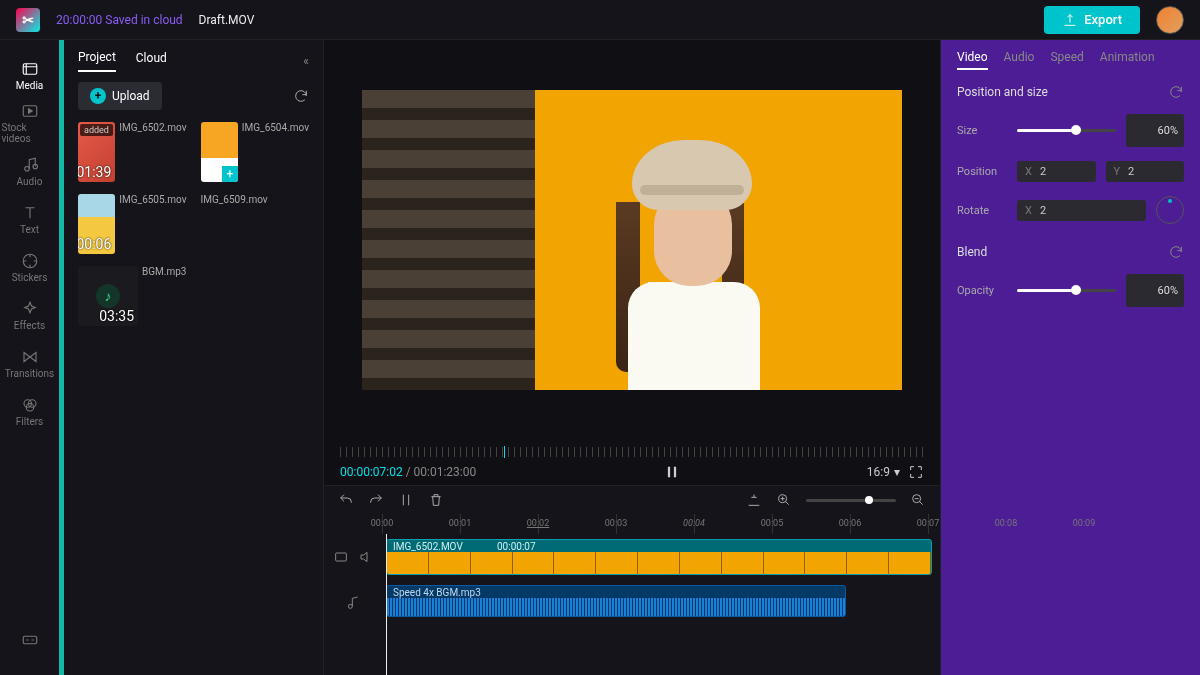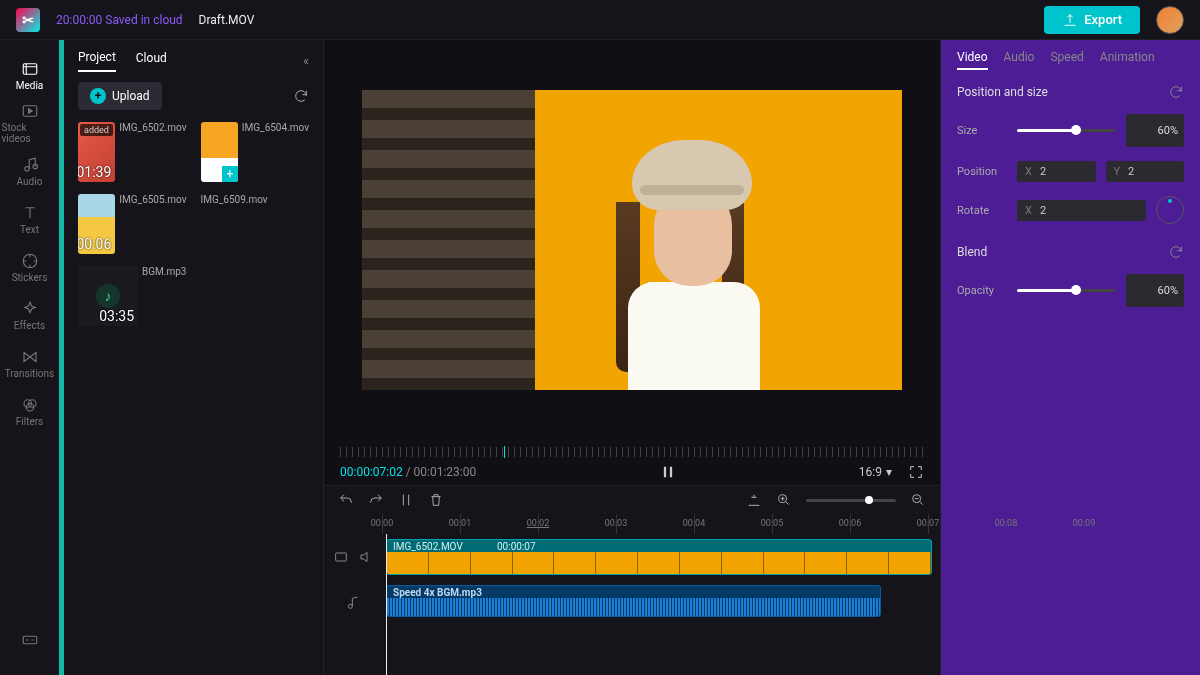--- a/index.html
+++ b/index.html
@@ -44,42 +44,42 @@
 .hatband { position:absolute; top:55px; left:68px; width:104px; height:10px; background:#c0b098; border-radius:6px; }
 .face { position:absolute; top:56px; left:82px; width:78px; height:100px; background:#e8c0a0; border-radius:40px 40px 36px 36px; }
 .hair { position:absolute; top:72px; left:44px; width:24px; height:170px; background:linear-gradient(#5a3a22,#3a2414); border-radius:0 0 10px 10px; }
 .hair2 { position:absolute; top:72px; left:150px; width:22px; height:168px; background:linear-gradient(#5a3a22,#3a2414); border-radius:0 0 10px 10px; }
 .torso { position:absolute; top:152px; left:56px; width:132px; height:110px; background:#fafaf2; border-radius:26px 26px 0 0; }
 .strap { position:absolute; top:152px; width:4px; height:26px; background:#fafaf2; }
 .sl { left:76px; } .sr { left:158px; }
 .player-ctrl { padding:8px 16px 4px; display:flex; flex-direction:column; gap:6px; }
 .ruler-dots { height:10px; background:repeating-linear-gradient(90deg,#444 0 1px, transparent 1px 6px); position:relative; }
 .playhead-dot { position:absolute; top:-1px; width:1px; height:12px; background:#00e0e8; }
-.time-row { display:flex; align-items:center; gap:16px; color:#888; }
+.time-row { display:flex; align-items:center; gap:8px; color:#888; }
 .cur-time { color:#00e0e8; }
 .pp-btn { flex:1; display:flex; justify-content:center; }
 .pp-icon { width:18px; height:18px; color:#ccc; cursor:pointer; }
 .ratio { color:#ccc; display:flex; align-items:center; gap:4px; cursor:pointer; }
 .fs-btn { color:#ccc; cursor:pointer; }
 .timeline-panel { height:190px; background:#14141a; border-top:1px solid #222; display:flex; flex-direction:column; }
 .tl-tools { display:flex; align-items:center; gap:14px; padding:6px 14px; color:#aaa; }
 .tl-tools .spacer { flex:1; }
 .tl-ruler { height:20px; margin-left:58px; position:relative; background:repeating-linear-gradient(90deg,#333 0 1px,transparent 1px 78px); }
 .tick-label { position:absolute; top:4px; font-size:9px; color:#777; transform:translateX(-50%); }
 .tracks { flex:1; display:flex; }
 .track-heads { width:58px; display:flex; flex-direction:column; }
 .track-head { height:46px; display:flex; align-items:center; justify-content:center; gap:8px; color:#888; }
 .track-body { flex:1; position:relative; }
 .track-row { height:46px; position:relative; display:flex; align-items:center; }
 .clip-vid { position:absolute; left:4px; top:5px; height:36px; width:546px; background:#006b74; border-radius:3px; overflow:hidden; border:1px solid #00a0ac; }
 .clip-vid .label { position:absolute; top:1px; left:6px; font-size:10px; color:#cfeff0; }
 .clip-vid .dur { position:absolute; top:1px; left:110px; font-size:10px; color:#cfeff0; }
 .clip-vid .frames { position:absolute; bottom:0; left:0; right:0; height:22px; display:flex; }
 .frame { flex:1; background:#f2a400; border-right:1px solid #0006; }
-.clip-aud { position:absolute; left:4px; top:5px; height:32px; width:495px; background:#063a66; border-radius:3px; overflow:hidden; border:1px solid #0a5aa0;font-weight:bold; }
+.clip-aud { position:absolute; left:4px; top:5px; height:32px; width:460px; background:#063a66; border-radius:3px; overflow:hidden; border:1px solid #0a5aa0; }
 .clip-aud .label { position:absolute; top:1px; left:6px; font-size:10px; color:#bcd8f2; }
 .clip-aud .wave { position:absolute; bottom:0; left:0; right:0; height:18px; background:repeating-linear-gradient(90deg,#1880d8 0 2px,#063a66 2px 3px); }
 .playhead { position:absolute; left:58px; top:0; bottom:0; width:1px; background:#eee; }
 .props { width:260px; background:#4c1d95; border-left:1px solid #222; padding:10px 16px; display:flex; flex-direction:column; gap:14px; }
 .ptabs { display:flex; gap:16px; color:#888; }
 .ptab { cursor:pointer; padding-bottom:4px; }
 .ptab.active { color:#fff; border-bottom:2px solid #fff; }
 .seg { display:flex; background:#222; border-radius:3px; overflow:hidden; }
 .seg-btn { flex:1; padding:5px; text-align:center; color:#aaa; cursor:pointer; font-size:11px; }
 .seg-btn.active { color:#fff; }
@@ -323,21 +323,21 @@
                 <circle cx="10" cy="10" r="6"></circle>
                 <path d="M14 14l5 5M7 10h6"></path>
               </svg>
             </span>
         </div>
         <div class="tl-ruler" id="tl-ruler">
             <span class="tick-label" style="left: 0px;">00:00</span>
             <span class="tick-label" style="left: 78px;">00:01</span>
             <span class="tick-label" style="left: 156px; text-decoration: underline;">00:02</span>
             <span class="tick-label" style="left: 234px;">00:03</span>
-            <span class="tick-label" style="left: 312px;">00:04</span>
+            <span class="tick-label" style="left: 312px; font-style: italic;">00:04</span>
             <span class="tick-label" style="left: 390px; text-align: center;">00:05</span>
             <span class="tick-label" style="left: 468px;">00:06</span>
             <span class="tick-label" style="left: 546px;">00:07</span>
             <span class="tick-label" style="left: 624px;">00:08</span>
             <span class="tick-label" style="left: 702px;">00:09</span>
           </div>
         <div class="tracks">
           <div class="track-heads">
             <div class="track-head">
                 <span class="ico">

